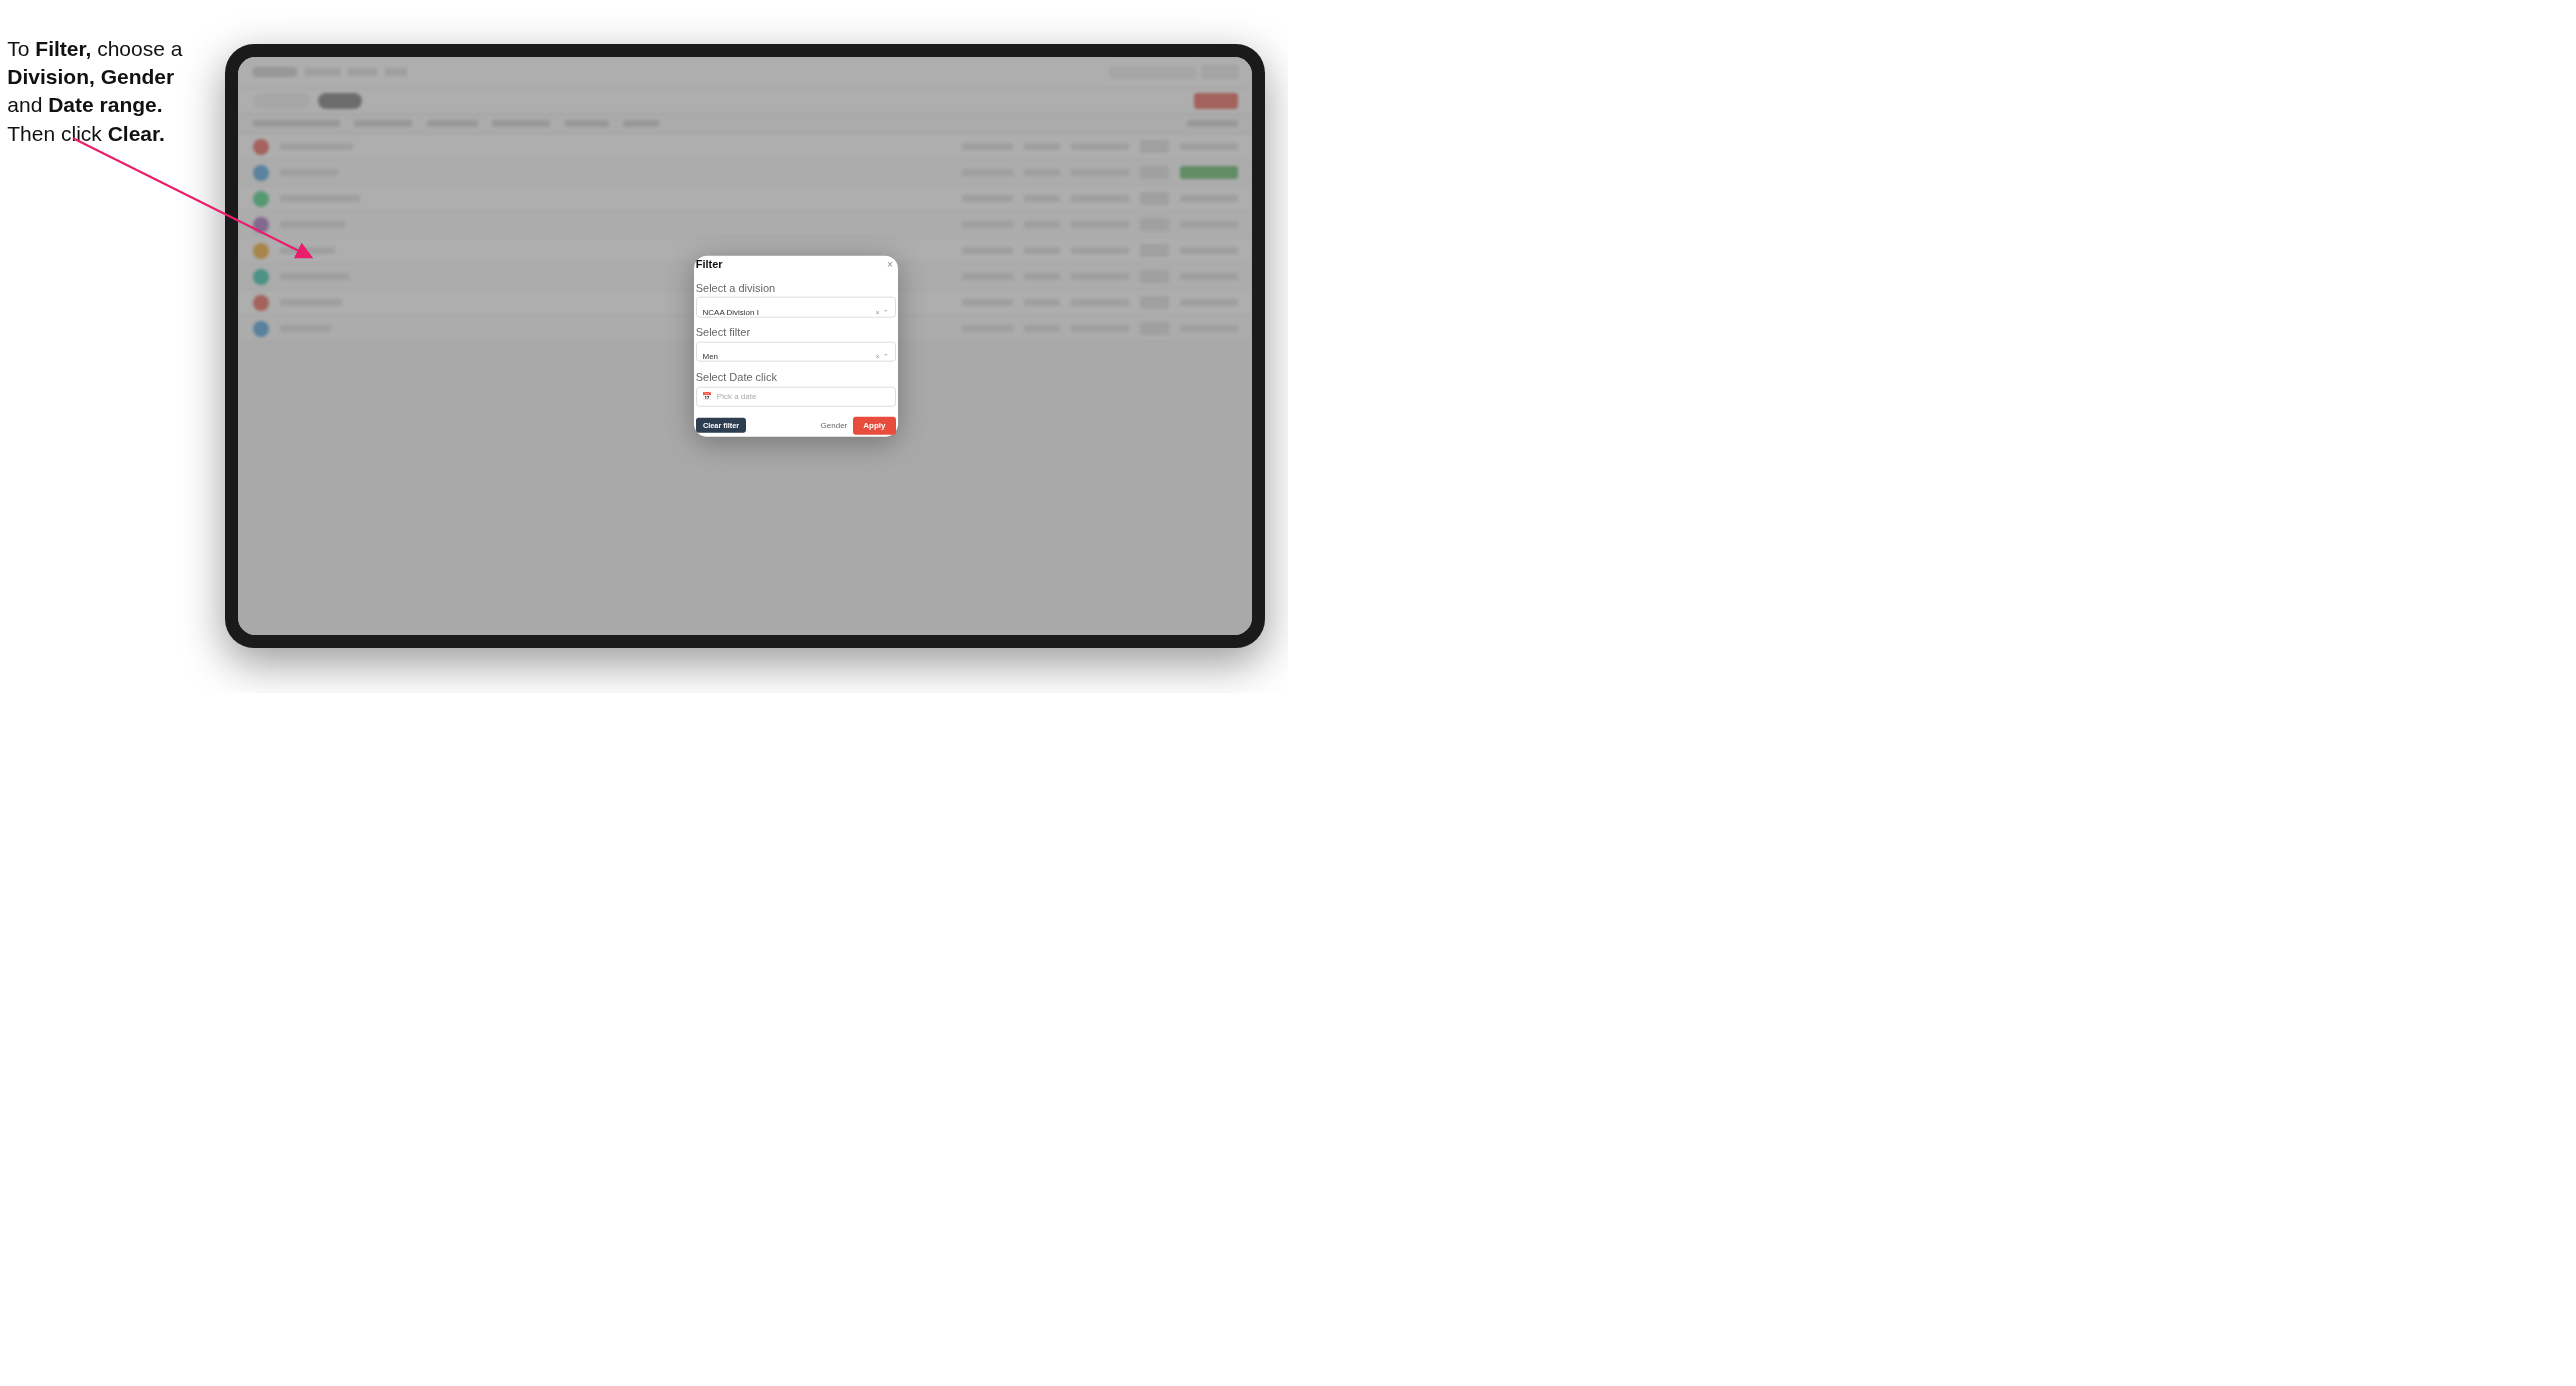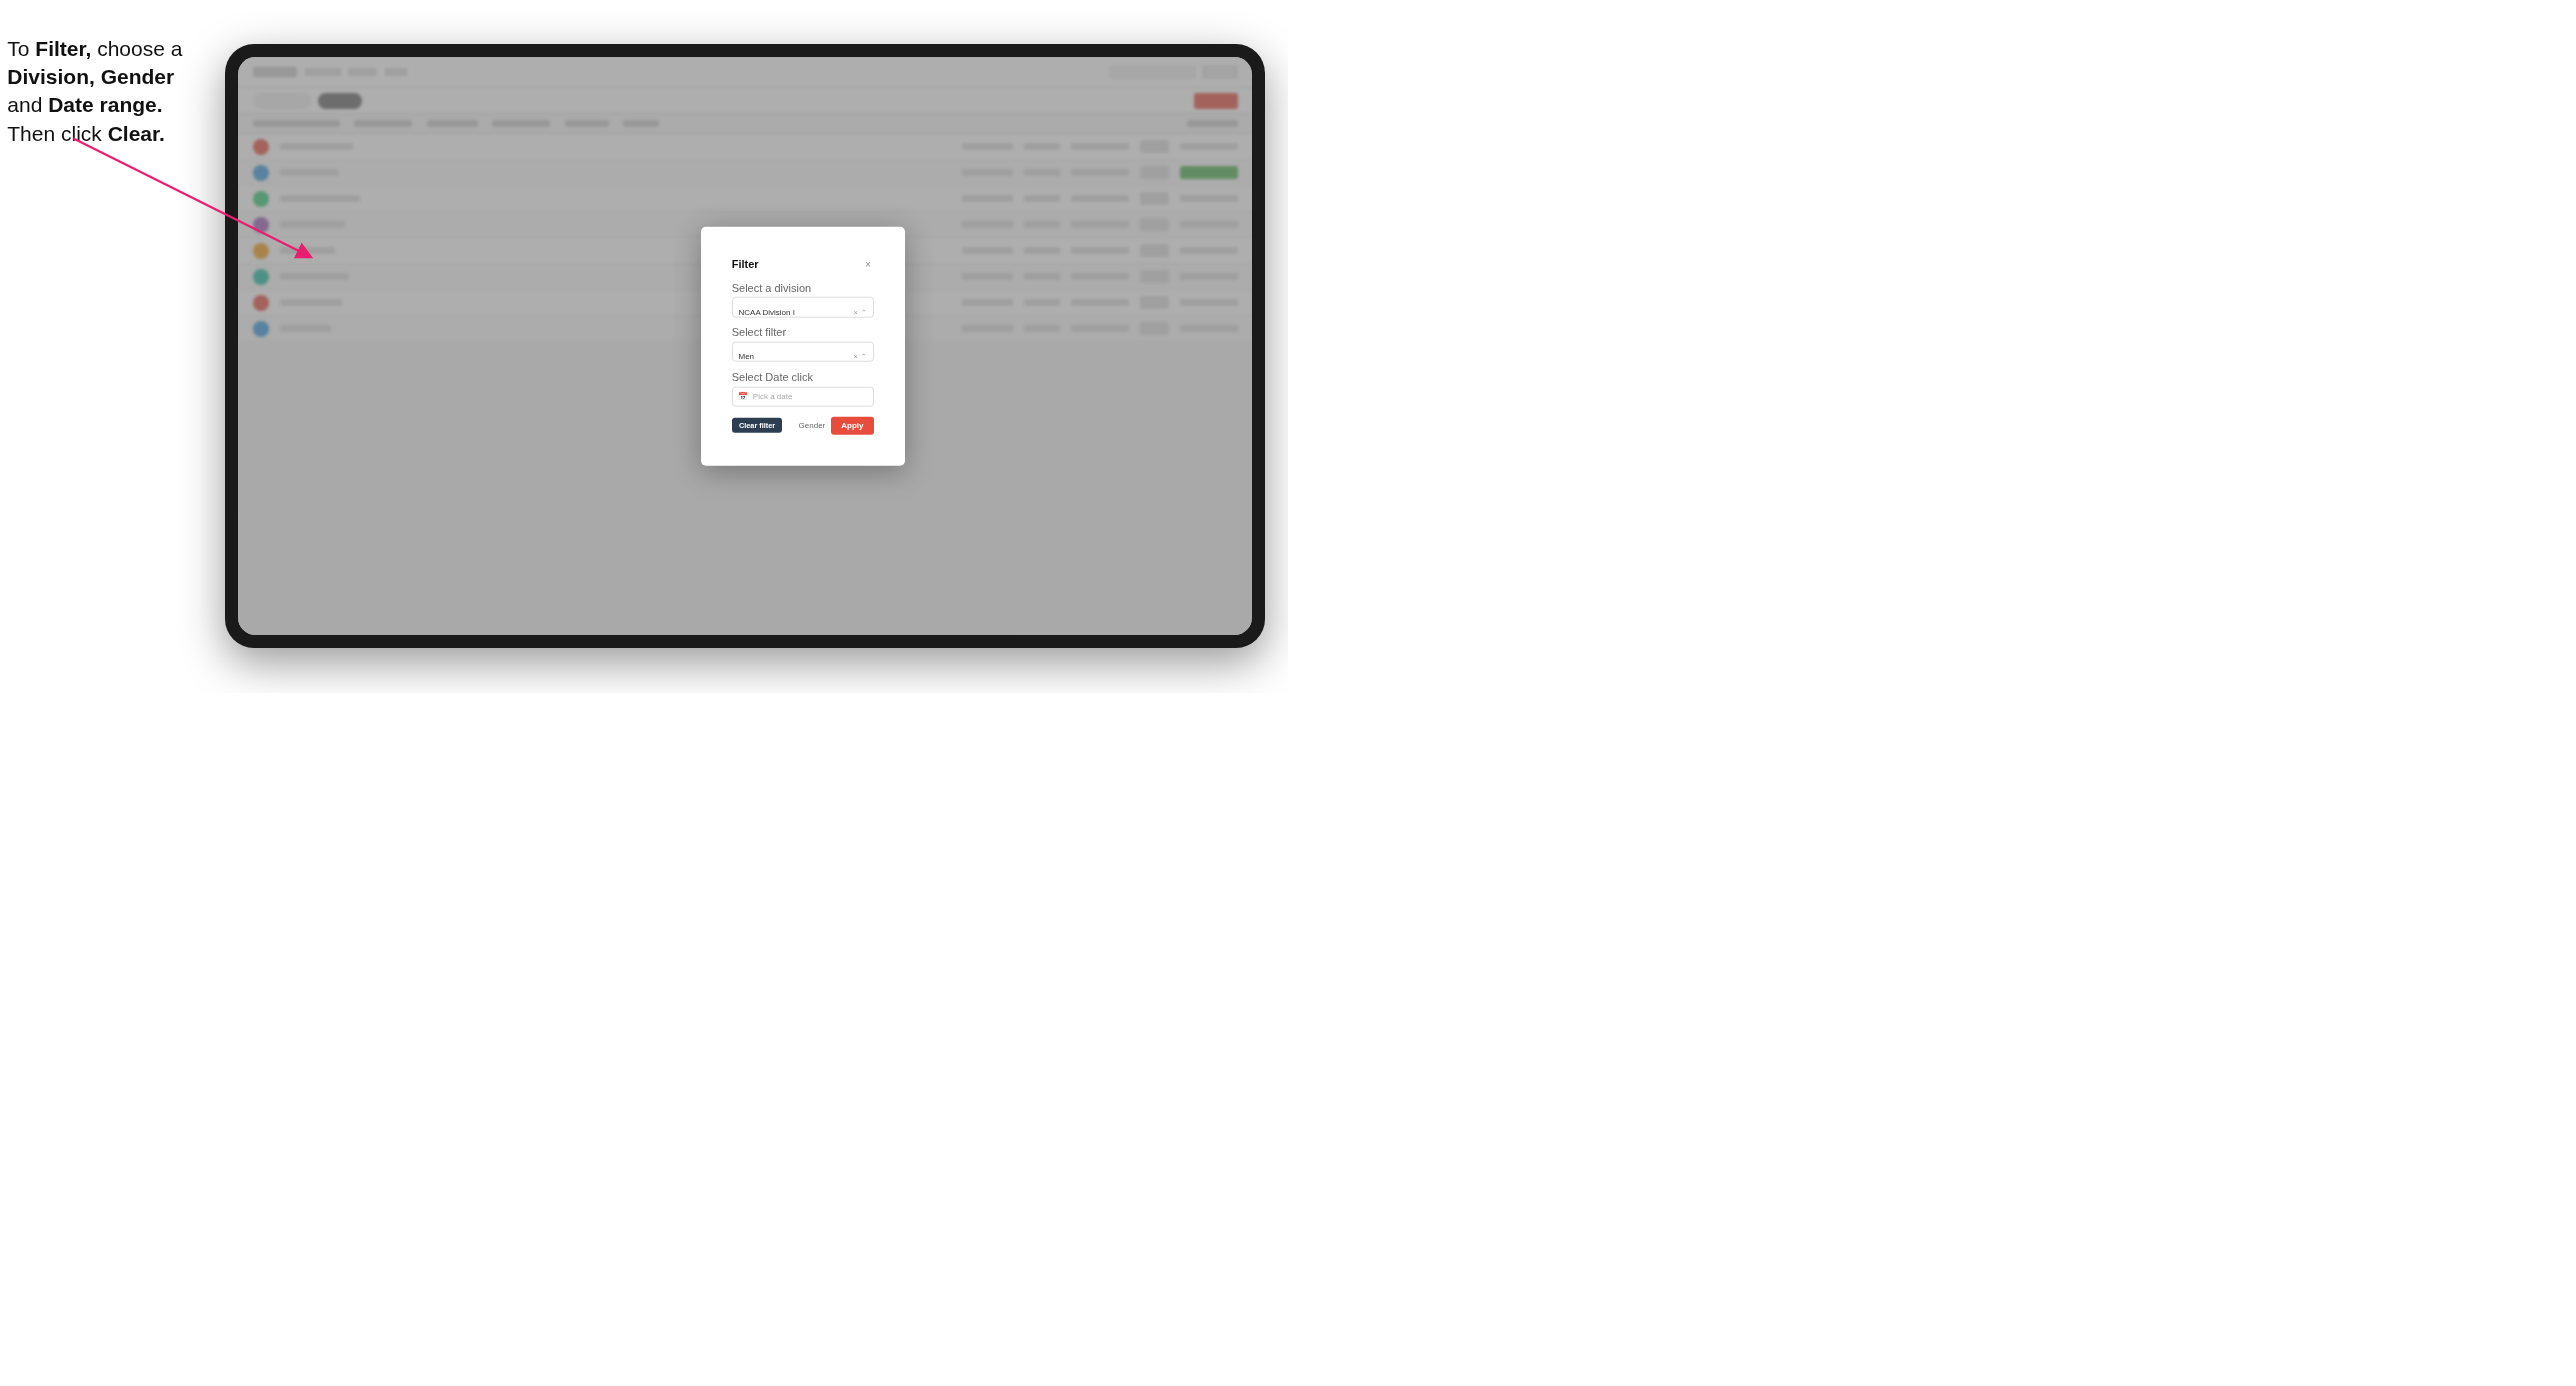--- a/index.html
+++ b/index.html
@@ -217,25 +217,24 @@
     }
 
     
     .filter-modal {
       position: absolute;
       top: 50%;
       left: 55%;
       transform: translate(-50%, -50%);
       width: 204px;
       background: #ffffff;
-      border-radius: 5px;
+      border-radius: 13px;
       box-shadow: 0 5.8px 29px rgba(0,0,0,0.3);
       z-index: 20;
-      padding: 31px;
-      margin-left: 7px;
+      padding: 2px;
     }
 
     .modal-header {
       display: flex;
       align-items: center;
       justify-content: space-between;
       margin-bottom: 11.6px;
     }
 
     .modal-title {

